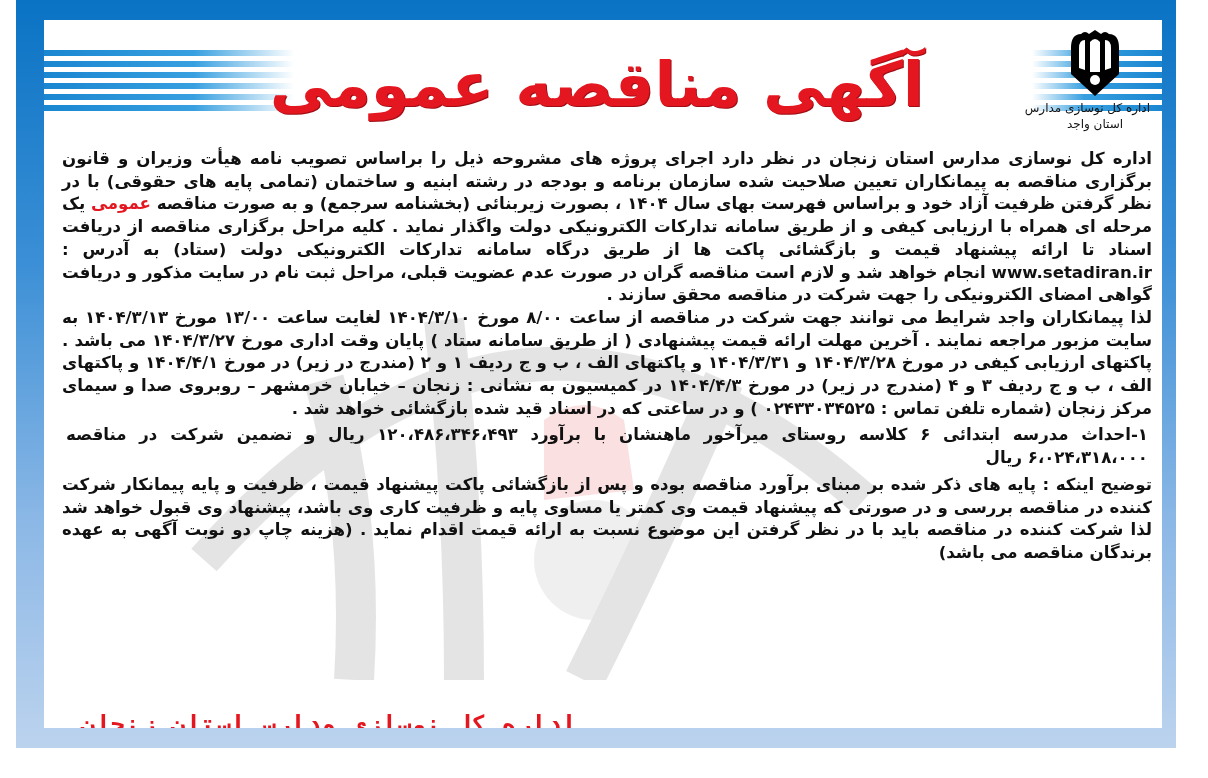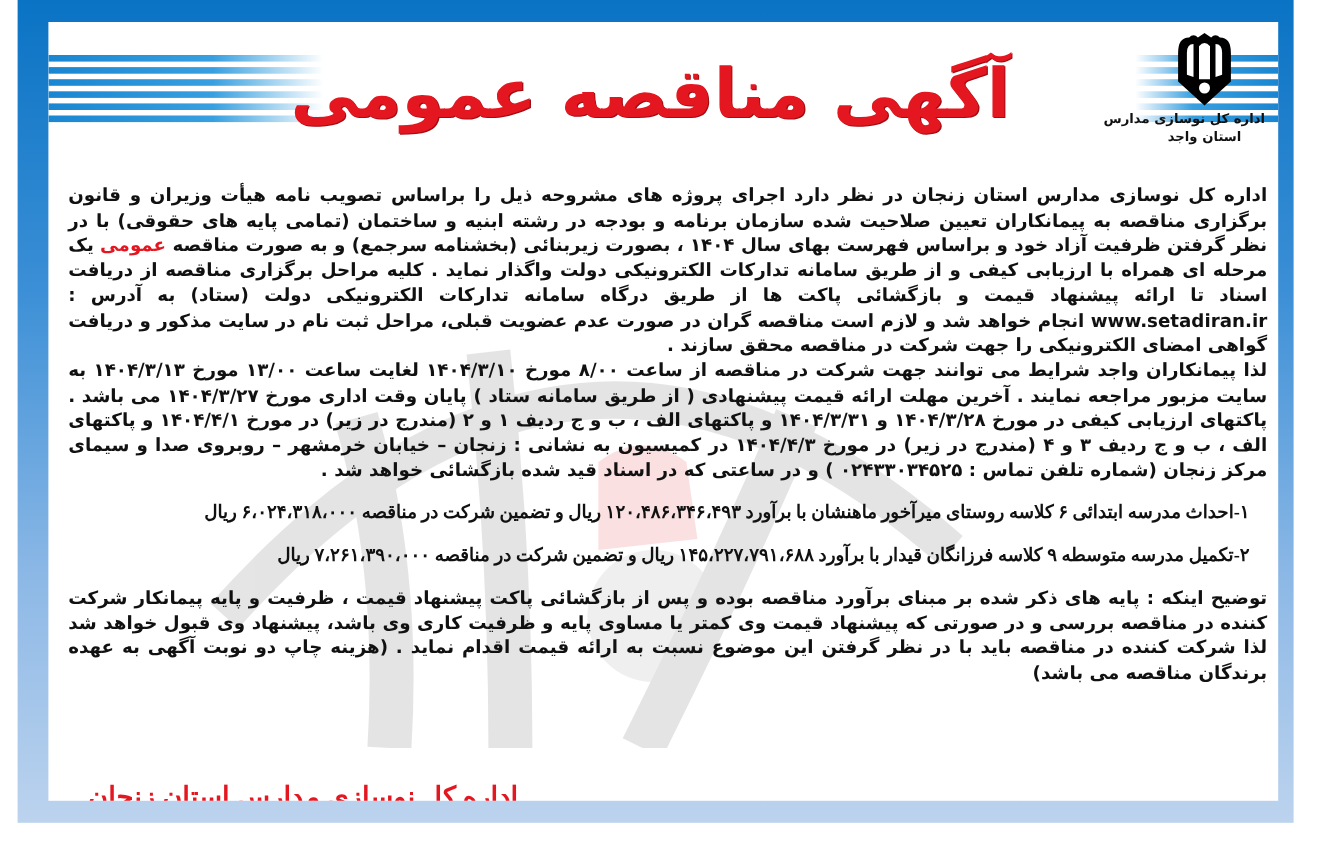--- a/index.html
+++ b/index.html
@@ -16,39 +16,39 @@
       background:#ffffff; overflow:hidden;
     }
     .stripes { position:absolute; left:0; top:30px; width:1118px; height:62px; }
     .stripe-l { position:absolute; left:0; height:6px; width:250px;
       background:linear-gradient(90deg,#1a86d1 0%,#38a0e0 60%,rgba(255,255,255,0) 100%); }
     .stripe-r { position:absolute; right:0; height:6px; width:130px;
       background:linear-gradient(270deg,#1a86d1 0%,#38a0e0 60%,rgba(255,255,255,0) 100%); }
     .watermark { position:absolute; left:120px; top:240px; width:720px; height:420px; opacity:0.22; }
     .logo { position:absolute; right:12px; top:8px; width:110px; text-align:center; }
     .logo svg { display:block; margin:0 auto; }
-    .logo-line { font-size:12px; font-weight:bold; color:#111; line-height:16px; direction:rtl; white-space:nowrap;text-align:center; }
+    .logo-line { font-size:12px; font-weight:normal; color:#111; line-height:16px; direction:rtl; white-space:nowrap;text-align:center; }
     .title {
-      position:absolute; left:220px; top:20px; width:660px; text-align:left;
+      position:absolute; left:220px; top:20px; width:660px; text-align:right;
       font-family:"DejaVu Sans", sans-serif; font-weight:bold; font-size:62px;
       color:#e4161f; direction:rtl; line-height:90px;
       text-shadow:1px 1px 0 #a00d14;
     }
     .body-text {
-      position:absolute; left:18px; top:147px; width:1090px;
+      position:absolute; left:18px; top:128px; width:1090px;
       direction:rtl; text-align:justify; text-align-last:right;
       font-family:"DejaVu Sans", sans-serif; font-weight:bold;
       font-size:16.6px; line-height:22.7px; color:#111;
     }
     .body-text p { margin:0; }
     .body-text .hl { color:#e4161f; }
-    .items p { margin:16px;font-family:Liberation Serif, serif; }
+    .items p { margin:4px; }
     .footer-sign {
       position:absolute; left:36px; top:690px; direction:rtl;
-      font-family:Liberation Serif, serif; font-weight:bold; font-size:25px; color:#e4161f;
+      font-family:Liberation Mono, monospace; font-weight:bold; font-size:25px; color:#e4161f;
       white-space:nowrap;
     }
     .pub-line { white-space:nowrap; }
   </style>
 </head>
 <body>
 
 <div class="frame">
   <div class="inner">
 
@@ -88,20 +88,19 @@
       <div class="logo-line">استان واجد</div>
     </div>
 
     <div class="title">آگهی مناقصه عمومی</div>
 
     <div class="body-text">
       <p><span>اداره کل نوسازی مدارس استان زنجان در نظر دارد اجرای پروژه های مشروحه ذیل را براساس تصویب نامه هیأت وزیران و قانون برگزاری مناقصه به پیمانکاران تعیین صلاحیت شده سازمان برنامه و بودجه در رشته ابنیه و ساختمان (تمامی پایه های حقوقی) با در نظر گرفتن ظرفیت آزاد خود و براساس فهرست بهای سال ۱۴۰۴ ، بصورت زیربنائی (بخشنامه سرجمع) و به صورت مناقصه </span><span class="hl">عمومی</span><span> یک مرحله ای همراه با ارزیابی کیفی و از طریق سامانه تدارکات الکترونیکی دولت واگذار نماید . کلیه مراحل برگزاری مناقصه از دریافت اسناد تا ارائه پیشنهاد قیمت و بازگشائی پاکت ها از طریق درگاه سامانه تدارکات الکترونیکی دولت (ستاد) به آدرس : www.setadiran.ir انجام خواهد شد و لازم است مناقصه گران در صورت عدم عضویت قبلی، مراحل ثبت نام در سایت مذکور و دریافت گواهی امضای الکترونیکی را جهت شرکت در مناقصه محقق سازند .</span></p>
       <p>لذا پیمانکاران واجد شرایط می توانند جهت شرکت در مناقصه از ساعت ۸/۰۰ مورخ ۱۴۰۴/۳/۱۰ لغایت ساعت ۱۳/۰۰ مورخ ۱۴۰۴/۳/۱۳ به سایت مزبور مراجعه نمایند . آخرین مهلت ارائه قیمت پیشنهادی ( از طریق سامانه ستاد ) پایان وقت اداری مورخ ۱۴۰۴/۳/۲۷ می باشد . پاکتهای ارزیابی کیفی در مورخ ۱۴۰۴/۳/۲۸ و ۱۴۰۴/۳/۳۱ و پاکتهای الف ، ب و ج ردیف ۱ و ۲ (مندرج در زیر) در مورخ ۱۴۰۴/۴/۱ و پاکتهای الف ، ب و ج ردیف ۳ و ۴ (مندرج در زیر) در مورخ ۱۴۰۴/۴/۳ در کمیسیون به نشانی : زنجان – خیابان خرمشهر – روبروی صدا و سیمای مرکز زنجان (شماره تلفن تماس : ۰۲۴۳۳۰۳۴۵۲۵ ) و در ساعتی که در اسناد قید شده بازگشائی خواهد شد .</p>
       <div class="items">
         <p>۱-احداث مدرسه ابتدائی ۶ کلاسه روستای میرآخور ماهنشان با برآورد ۱۲۰،۴۸۶،۳۴۶،۴۹۳ ریال و تضمین شرکت در مناقصه ۶،۰۲۴،۳۱۸،۰۰۰ ریال</p>
-        <p>۲-تکمیل مدرسه متوسطه ۹ کلاسه فرزانگان قیدار با برآورد ۱۴۵،۲۲۷،۷۹۱،۶۸۸ ریال و تضمین شرکت در مناقصه ۷،۲۶۱،۳۹۰،۰۰۰ ریال</p>
       </div>
       <p>توضیح اینکه : پایه های ذکر شده بر مبنای برآورد مناقصه بوده و پس از بازگشائی پاکت پیشنهاد قیمت ، ظرفیت و پایه پیمانکار شرکت کننده در مناقصه بررسی و در صورتی که پیشنهاد قیمت وی کمتر یا مساوی پایه و ظرفیت کاری وی باشد، پیشنهاد وی قبول خواهد شد لذا شرکت کننده در مناقصه باید با در نظر گرفتن این موضوع نسبت به ارائه قیمت اقدام نماید . (هزینه چاپ دو نوبت آگهی به عهده برندگان مناقصه می باشد)</p>
     </div>
 
     <div class="footer-sign">اداره کل نوسازی مدارس استان زنجان</div>
   </div>
 </div>
 
 </body></html>

